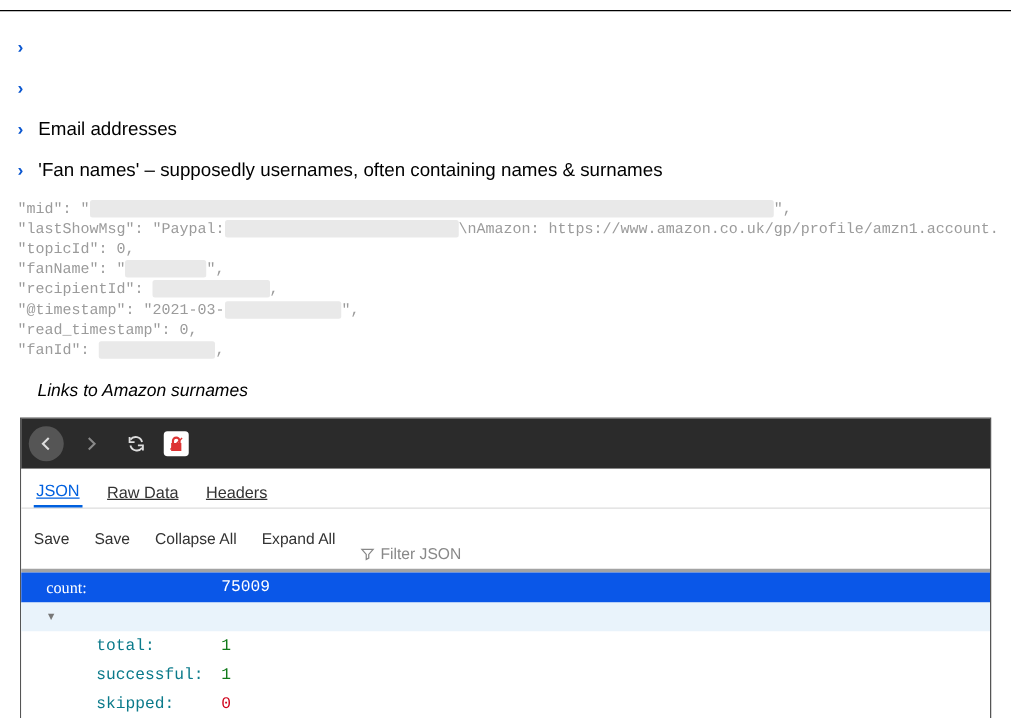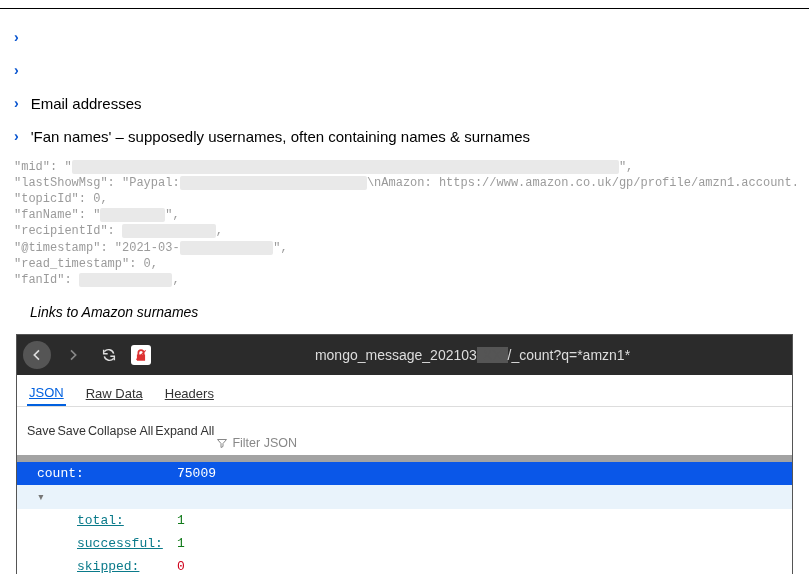--- a/index.html
+++ b/index.html
@@ -109,25 +109,25 @@
     color: #333;
     text-decoration: underline;
   }
   .tab.active {
     color: #0060df;
     border-bottom: 2px solid #0060df;
   }
   .tool-row {
     display: flex;
     align-items: center;
-    gap: 2px;
+    gap: 20px;
     padding: 5px 10px;
     font-size: 12.5px;
     color: #333;
-    border-bottom: 7px solid #a3a3a3;
+    border-bottom: 3px solid #a3a3a3;
   }
   .filter {
     display: flex; align-items: center; gap: 4px;
     color: #888;
     margin-top: 24px;
   }
   .json-tree {
     font-family: "Courier New", Courier, monospace;
     font-size: 13px;
     padding: 0 0 20px 0;
@@ -146,30 +146,29 @@
   .arrow {
     color: #777;
     width: 12px;
     display: inline-block;
   }
   .key {
     color: #0a7a8a;
     width: 140px;
     display: inline-block;
   }
-  .row.count .key { color: #fff; }
+  .row.count .key { color: #fff; font-family: Liberation Serif, serif; }
   .val-num { color: #117a1a; }
   .val-zero { color: #d0021b; }
   .row.count .val { color: #fff; }
   .indent { padding-left: 60px; }
   .key2 {
     color: #0a7a8a;
     width: 100px;
     display: inline-block;
-    text-decoration: underline;
   }
 </style>
 </head>
 <body>
 
 <div class="page">
   <div class="hr"></div>
 
   <div class="bullet-list">
     <div class="bullet-item">
@@ -218,23 +217,20 @@
             <path d="M5 14a8 8 0 0 0 14 3"></path>
             <path d="M19 10A8 8 0 0 0 5 7"></path>
           </svg>
       </div>
       <div class="url-icon">
         <svg viewBox="0 0 24 24">
             <path fill="#d33" d="M12 2a6 6 0 0 0-6 6v3H5v11h14V11h-1V8a6 6 0 0 0-6-6z"></path>
             <path fill="#fff" d="M9 8a3 3 0 1 1 6 0v3H9z"></path>
             <line x1="4" y1="20" x2="20" y2="4" stroke="#d33" stroke-width="2"></line>
           </svg>
-      </div>
-      <div class="urlbar">
-        <span>mongo_message_202103</span><span class="url-red">XX</span><span>/_count?q=*amzn1*</span>
       </div>
     </div>
 
     <div class="json-pane">
       <div class="tabs">
         <div class="tab active">JSON</div>
         <div class="tab">Raw Data</div>
         <div class="tab">Headers</div>
       </div>
       <div class="tool-row">

